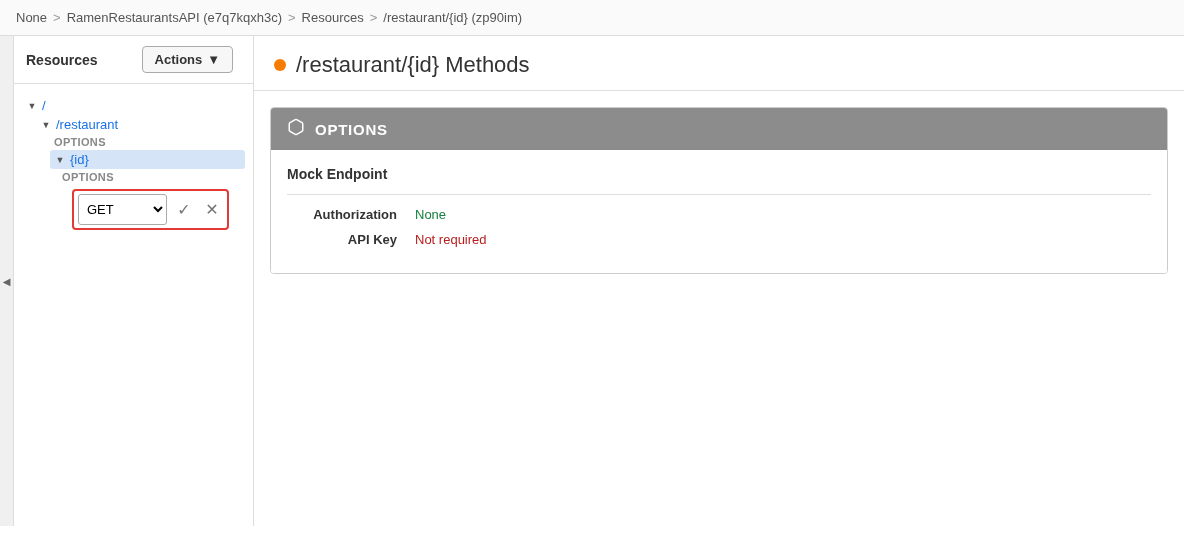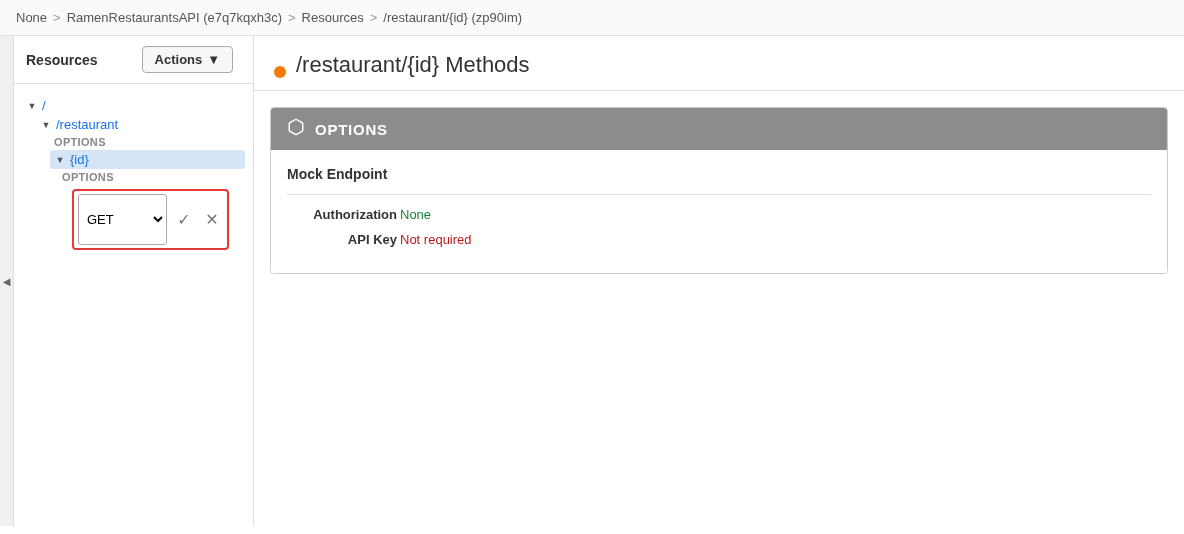--- a/index.html
+++ b/index.html
@@ -141,21 +141,21 @@
       margin-top: 4px;
       padding: 3px 4px;
       border: 2px solid #e53935;
       border-radius: 4px;
       width: fit-content;
     }
 
     .method-select {
       border: 1px solid #aaa;
       border-radius: 3px;
-      padding: 16px 4px;
+      padding: 6px 4px;
       font-size: 13px;
       background: #fff;
       cursor: pointer;
       min-width: 70px;
     }
 
     .icon-btn {
       width: 22px;
       height: 22px;
       border: none;
@@ -173,21 +173,21 @@
 
     
     .right-panel {
       flex: 1;
       padding: 0;
       overflow-y: auto;
     }
 
     .right-panel-header {
       display: flex;
-      align-items: flex-end;
+      align-items: center;
       padding: 16px 20px 12px;
       border-bottom: 1px solid #ddd;
       gap: 10px;
     }
 
     .orange-dot {
       width: 12px;
       height: 12px;
       border-radius: 50%;
       background: #f57c00;
@@ -241,21 +241,21 @@
 
     .divider {
       border: none;
       border-top: 1px solid #ddd;
       margin: 8px 0 12px;
     }
 
     .info-row {
       display: flex;
       align-items: flex-start;
-      gap: 3px;
+      gap: 18px;
       margin-bottom: 10px;
       padding-left: 20px;
     }
 
     .info-key {
       font-weight: 700;
       color: #333;
       min-width: 90px;
       text-align: right;
       font-size: 13px;

